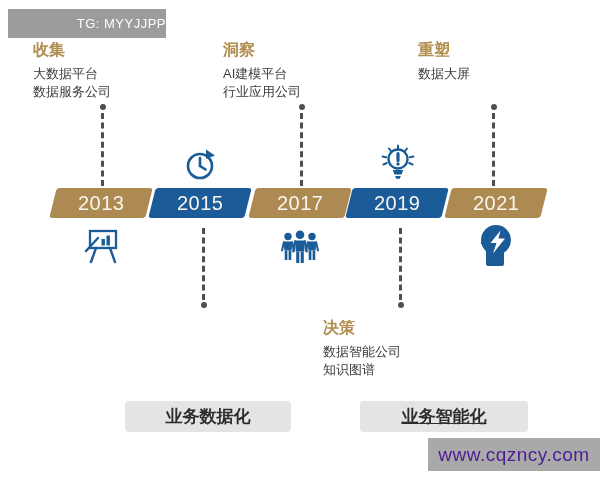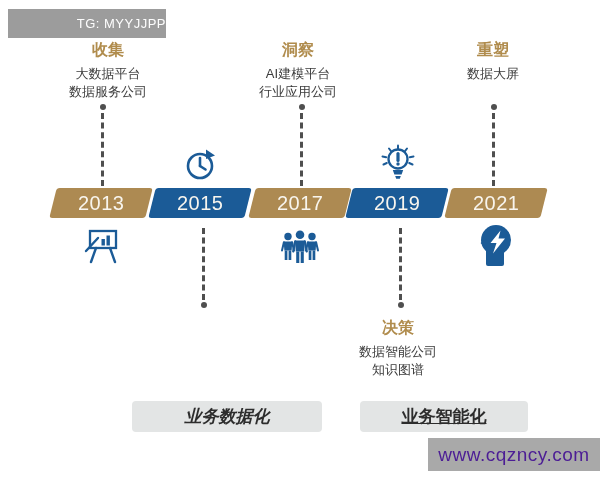--- a/index.html
+++ b/index.html
@@ -15,21 +15,21 @@
   html,body{margin:0;padding:0;background:#fff;}
   .stage{
     position:relative;width:600px;height:480px;background:#ffffff;
     font-family:"Liberation Sans", sans-serif;overflow:hidden;
   }
   .tag{
     position:absolute;left:8px;top:9px;width:158px;height:29px;
     background:var(--graybar);color:#fdfdfd;font-size:13px;line-height:29px;
     padding-left:9px;box-sizing:border-box;letter-spacing:.5px;text-align:right;
   }
-  .col{position:absolute;width:150px;text-align:center;}
+  .col{position:absolute;width:150px;}
   .col .title{font-size:16px;font-weight:bold;color:var(--gold-text);margin-bottom:4px;}
   .col .line{font-size:13px;color:var(--ink);line-height:18px;}
   .dot{position:absolute;width:6px;height:6px;border-radius:50%;background:var(--dash);}
   .vdash{position:absolute;width:0;border-left:3px dashed var(--dash);}
   .arrow{
     position:absolute;top:188px;width:96px;height:30px;border-radius:3px;
     transform:skewX(-14deg);text-align:center;
   }
   .arrow.gold{background:var(--gold);}
   .arrow.blue{background:var(--blue);}
@@ -156,18 +156,18 @@
   <div class="dot" style="left:201px;top:302px;"></div>
   <div class="vdash" style="left:399px;top:228px;height:72px;"></div>
   <div class="dot" style="left:398px;top:302px;"></div>
 
   <div class="col" style="left:323px;top:318px;">
     <div class="title">决策</div>
     <div class="line">数据智能公司</div>
     <div class="line">知识图谱</div>
   </div>
 
-  <div class="phase" style="left:132px;width:190px;font-style:italic;">业务数据化</div>
+  <div class="phase" style="left:125px;width:166px;">业务数据化</div>
   <div class="phase" style="left:360px;width:168px;text-decoration:underline;">业务智能化</div>
 
   <div class="wm">www.cqzncy.com</div>
 
 </div>
 
 </body></html>

